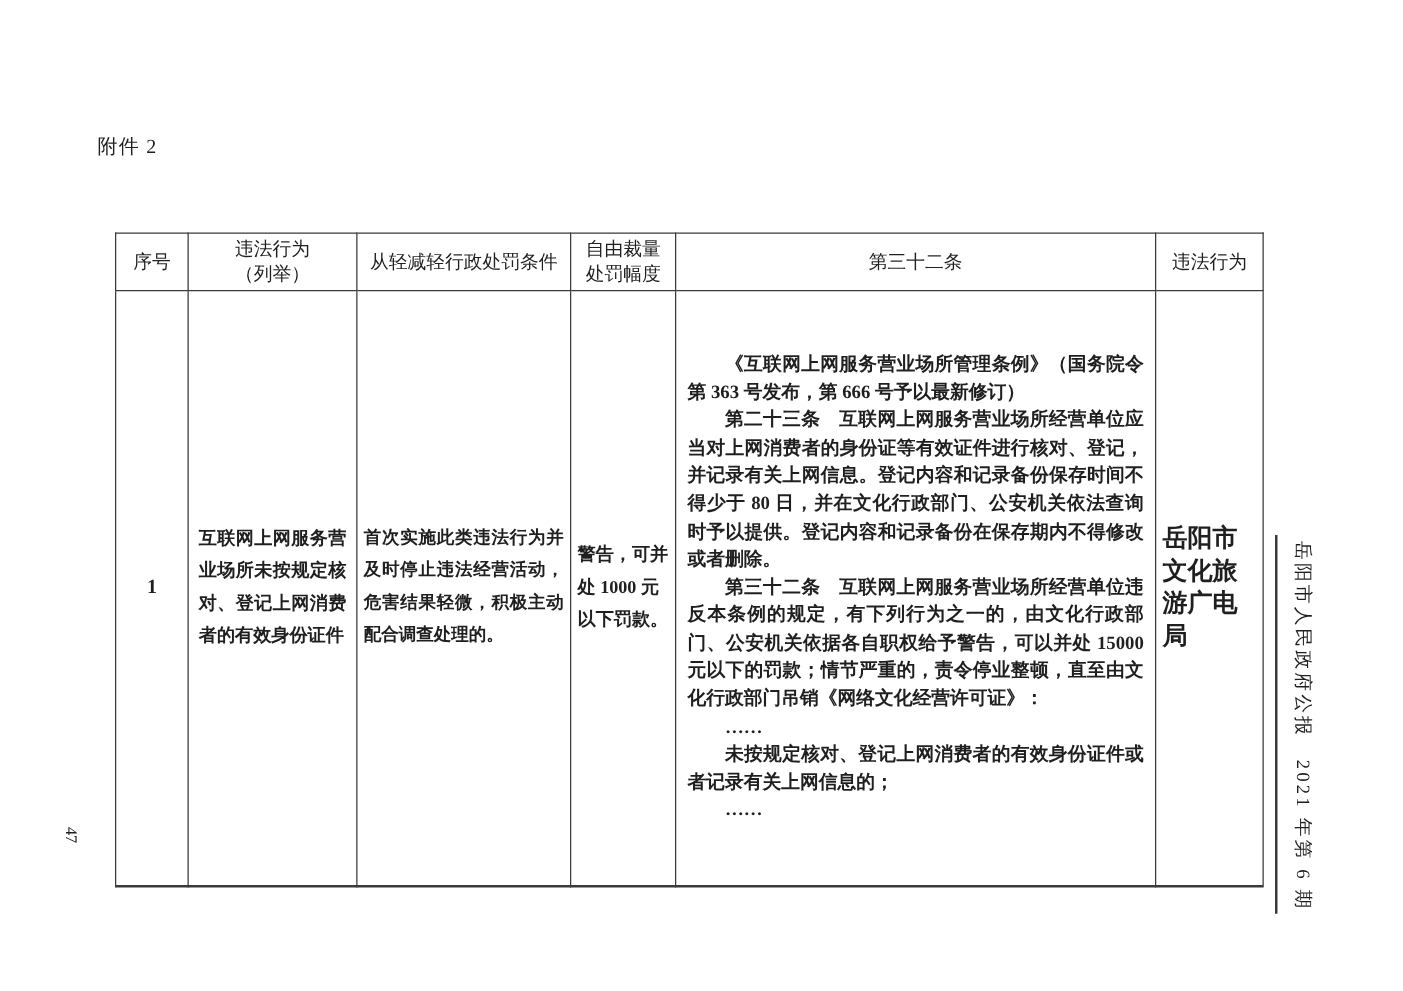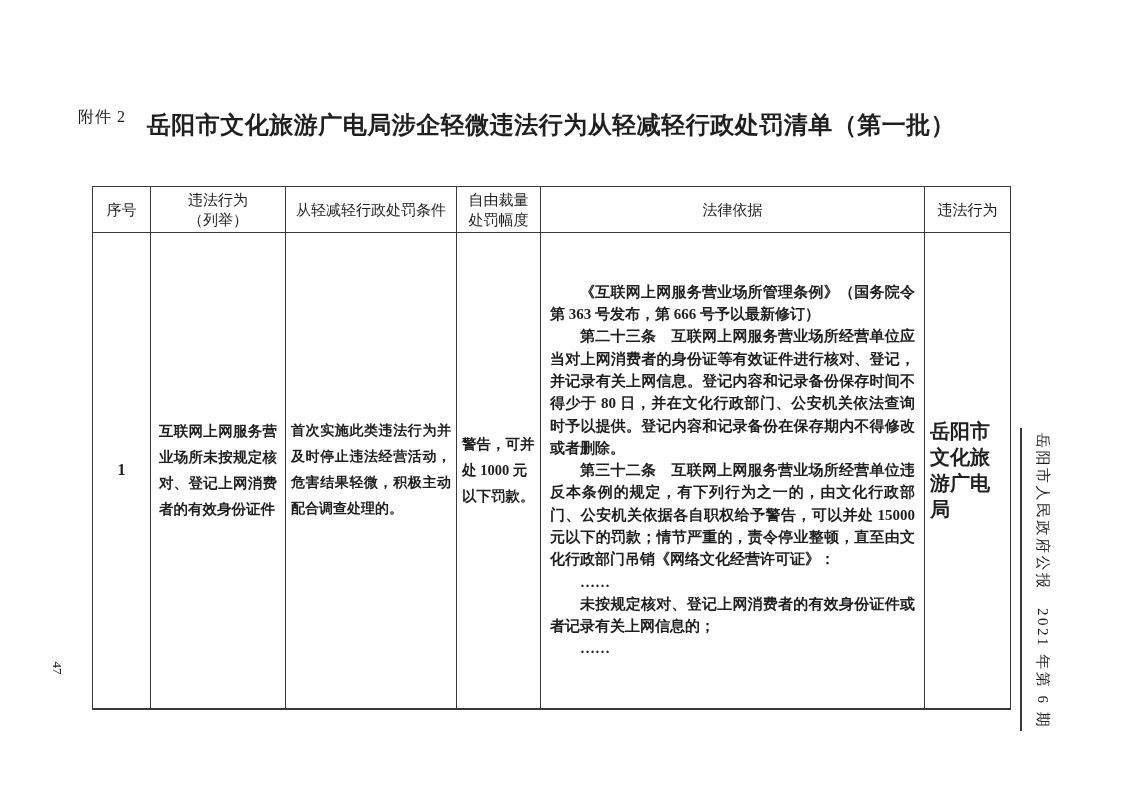--- a/index.html
+++ b/index.html
@@ -78,40 +78,39 @@
     font-size:13px;
   }
 </style>
 </head>
 <body>
 
 <div class="page">
 
   <div class="attachment">附件 2</div>
 
-  <h1 class="doc-title">岳阳市文化旅游广电局涉企轻微违法行为从轻减轻行政处罚清单（第一批）</h1>
 
   <table class="rules">
     <colgroup>
       <col style="width:58px">
       <col style="width:135px">
       <col style="width:171px">
       <col style="width:84px">
       <col style="width:384px">
       <col style="width:86px">
     </colgroup>
     <thead>
       <tr>
         <th class="hdr">序号</th>
         <th class="hdr">违法行为
 （列举）</th>
         <th class="hdr">从轻减轻行政处罚条件</th>
         <th class="hdr">自由裁量
 处罚幅度</th>
-        <th class="hdr">法律依据</th>
+        <th class="hdr">第三十二条</th>
         <th class="hdr">违法行为</th>
       </tr>
     </thead>
     <tbody>
       <tr class="body-row">
         <td class="seq-cell">1</td>
         <td class="act-cell">互联网上网服务营业场所未按规定核对、登记上网消费者的有效身份证件</td>
         <td class="cond-cell">首次实施此类违法行为并及时停止违法经营活动，危害结果轻微，积极主动配合调查处理的。</td>
         <td class="disc-cell">警告，可并处 1000 元以下罚款。</td>
         <td class="legal-cell">

